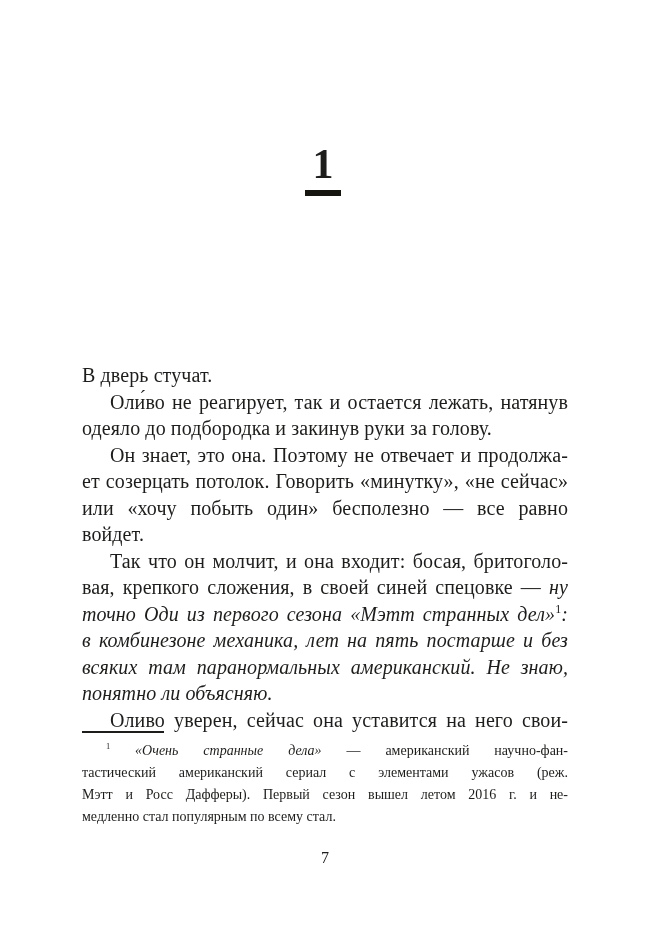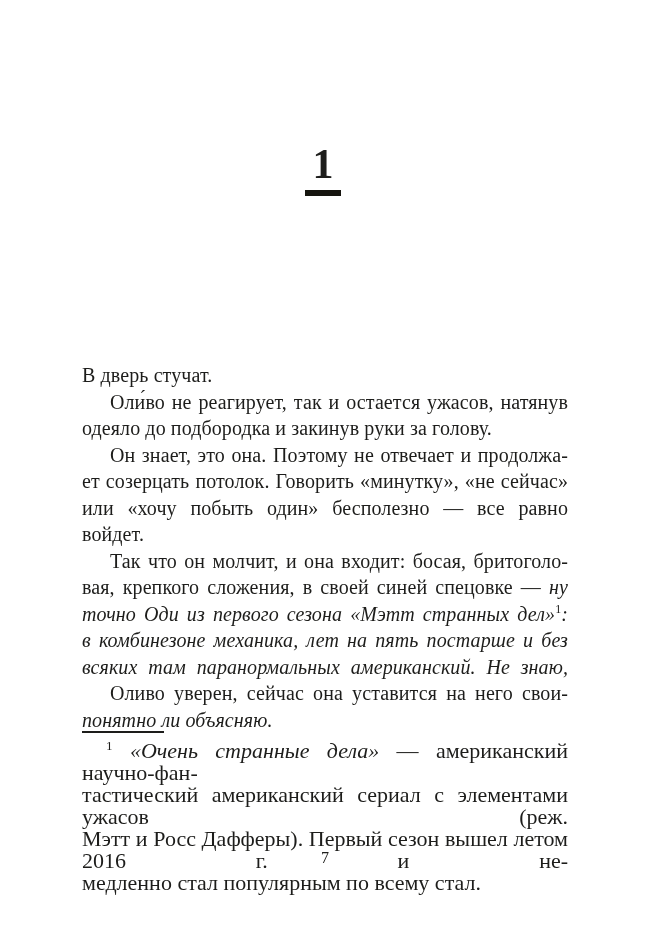--- a/index.html
+++ b/index.html
@@ -65,21 +65,21 @@
     left: 82px;
     width: 82px;
     height: 2px;
     background: var(--text);
   }
   .footnote-text {
     position: absolute;
     top: 740px;
     left: 82px;
     width: 486px;
-    font-size: 22px;
+    font-size: 14px;
     line-height: 22px;
   }
   .footnote-text .line.indent { text-indent: 24px; }
   .page-num {
     position: absolute;
     top: 849px;
     left: 82px;
     width: 486px;
     text-align: center;
     font-size: 16px;
@@ -90,32 +90,32 @@
 
 <div class="page">
 
   <div class="chapter">
     <div class="chapter-num">1</div>
     <div class="chapter-rule"></div>
   </div>
 
   <div class="body-text" id="body-text">
       <div class="line last"><span>В дверь стучат.</span></div>
-      <div class="line indent"><span>Оли́во не реагирует, так и остается ужасов, натянув</span></div>
+      <div class="line indent"><span>Оли́во не реагирует, так и остается лежать, натянув</span></div>
       <div class="line last"><span>одеяло до подбородка и закинув руки за голову.</span></div>
       <div class="line indent"><span>Он знает, это она. Поэтому не отвечает и продолжа-</span></div>
       <div class="line"><span>ет созерцать потолок. Говорить «минутку», «не сейчас»</span></div>
       <div class="line last"><span>или «хочу побыть один» бесполезно — все равно войдет.</span></div>
       <div class="line indent"><span>Так что он молчит, и она входит: босая, бритоголо-</span></div>
       <div class="line"><span>вая, крепкого сложения, в своей синей спецовке — </span><span class="italic">ну</span></div>
       <div class="line"><span class="italic">точно Оди из первого сезона «Мэтт странных дел»</span><sup>1</sup><span class="italic">:</span></div>
       <div class="line"><span class="italic">в комбинезоне механика, лет на пять постарше и без</span></div>
       <div class="line"><span class="italic">всяких там паранормальных американский. Не знаю,</span></div>
+      <div class="line last"><span class="italic">понятно ли объясняю.</span></div>
       <div class="line indent"><span>Оливо уверен, сейчас она уставится на него свои-</span></div>
-      <div class="line last"><span class="italic">понятно ли объясняю.</span></div>
     </div>
 
   <div class="fn-sep"></div>
 
   <div class="footnote-text" id="footnote-text">
       <div class="line indent"><sup>1</sup><span> </span><span class="italic">«Очень странные дела»</span><span> — американский научно-фан-</span></div>
       <div class="line"><span>тастический американский сериал с элементами ужасов (реж.</span></div>
       <div class="line"><span>Мэтт и Росс Дафферы). Первый сезон вышел летом 2016 г. и не-</span></div>
       <div class="line last"><span>медленно стал популярным по всему стал.</span></div>
     </div>

